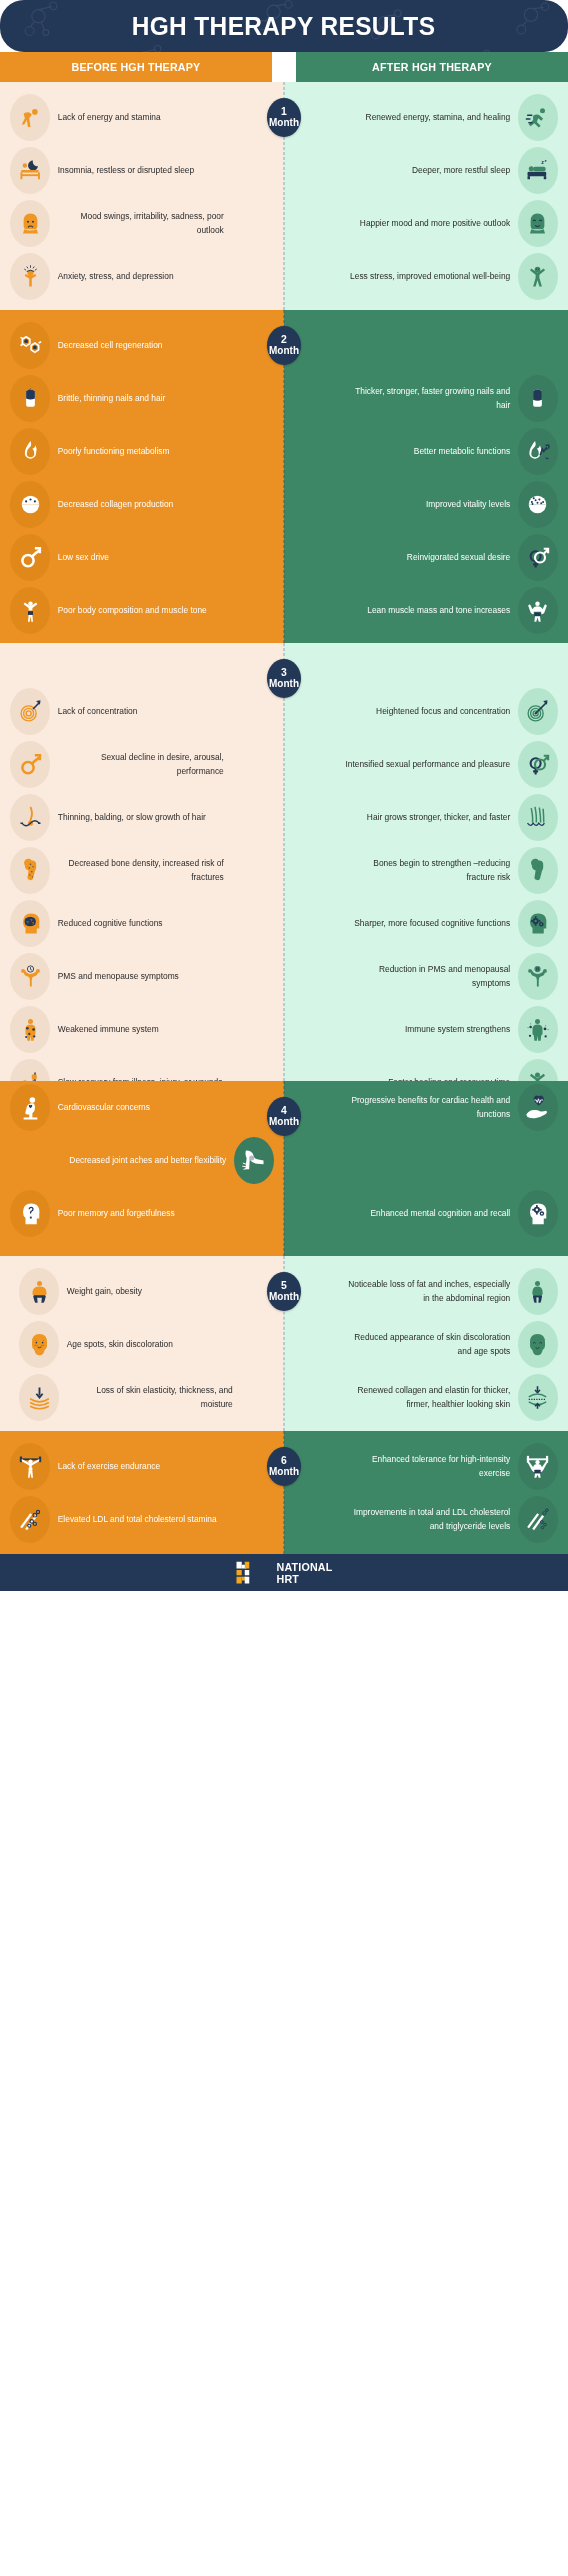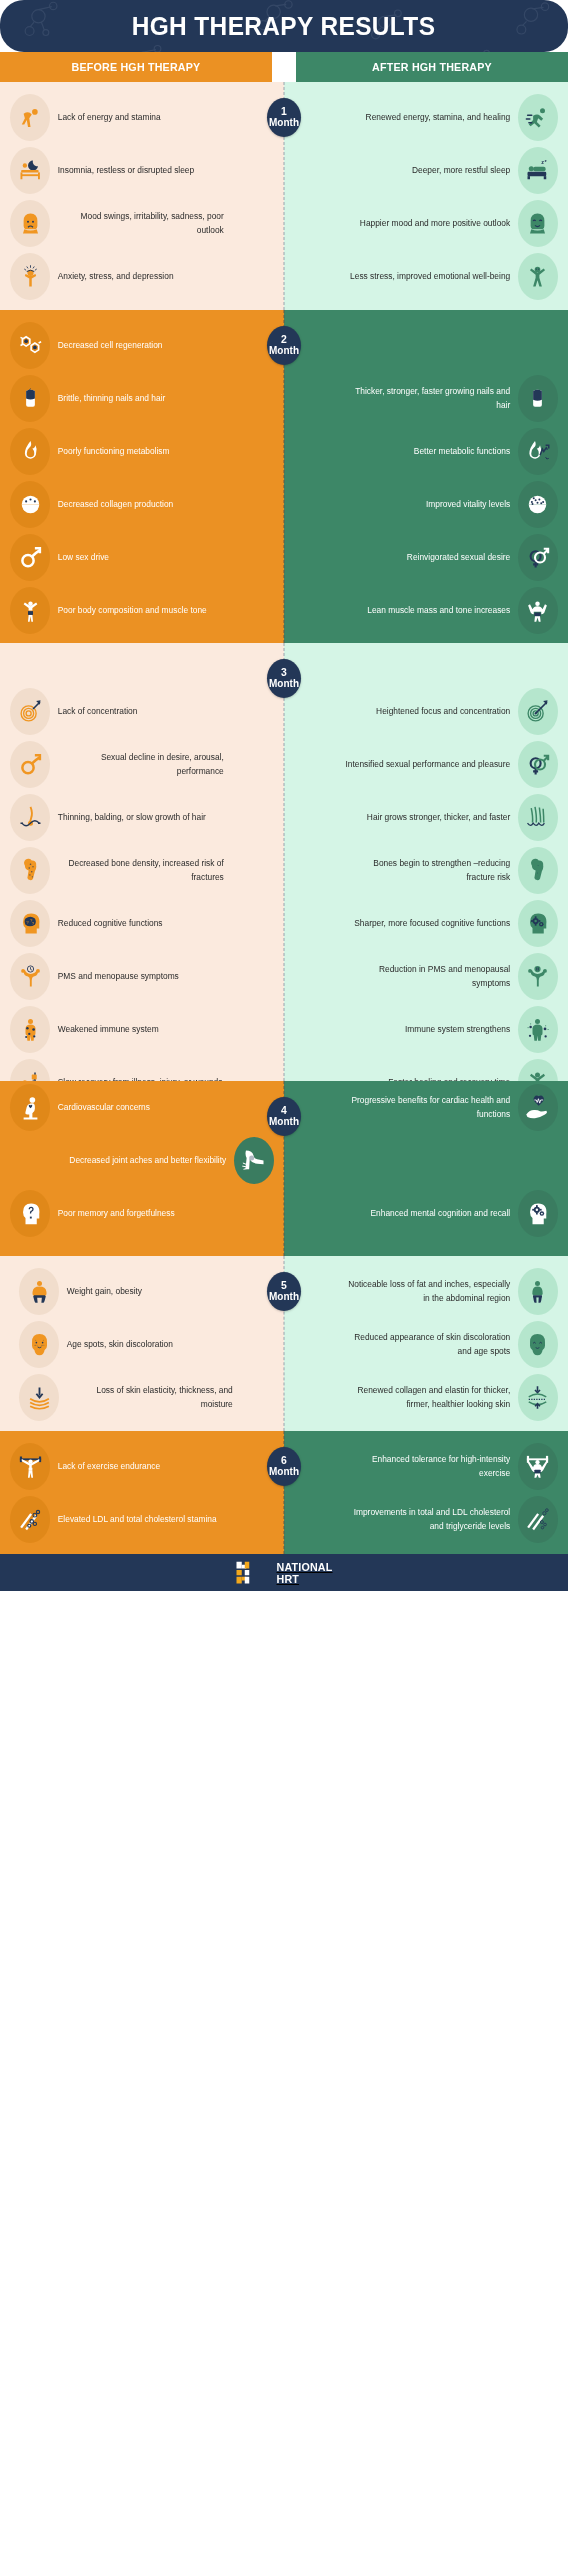--- a/index.html
+++ b/index.html
@@ -165,21 +165,20 @@
   }
 
   
   .footer {
     background: #233757;
     height: 37px;
     display: flex;
     align-items: center;
     justify-content: center;
     gap: 17px;
-    text-decoration: underline;
   }
   .footer .logo-mark { flex: 0 0 auto; }
   .footer .logo-text {
     color: #fff;
     font-size: 10.7px;
     font-weight: bold;
     line-height: 1.12;
     letter-spacing: 0.2px;
   }
 

